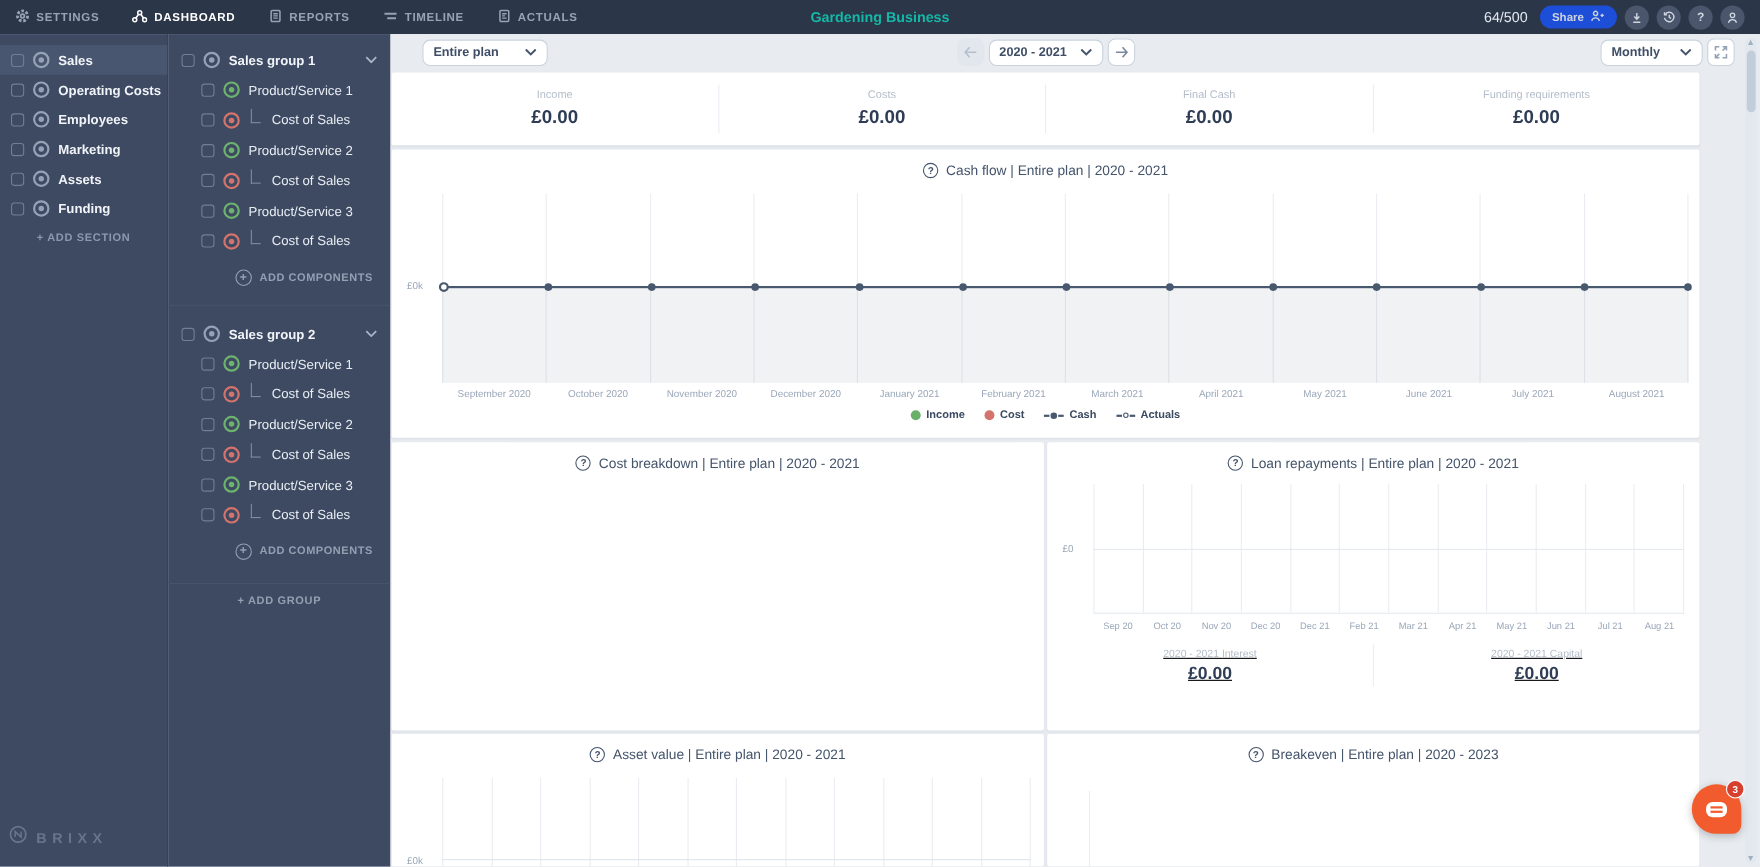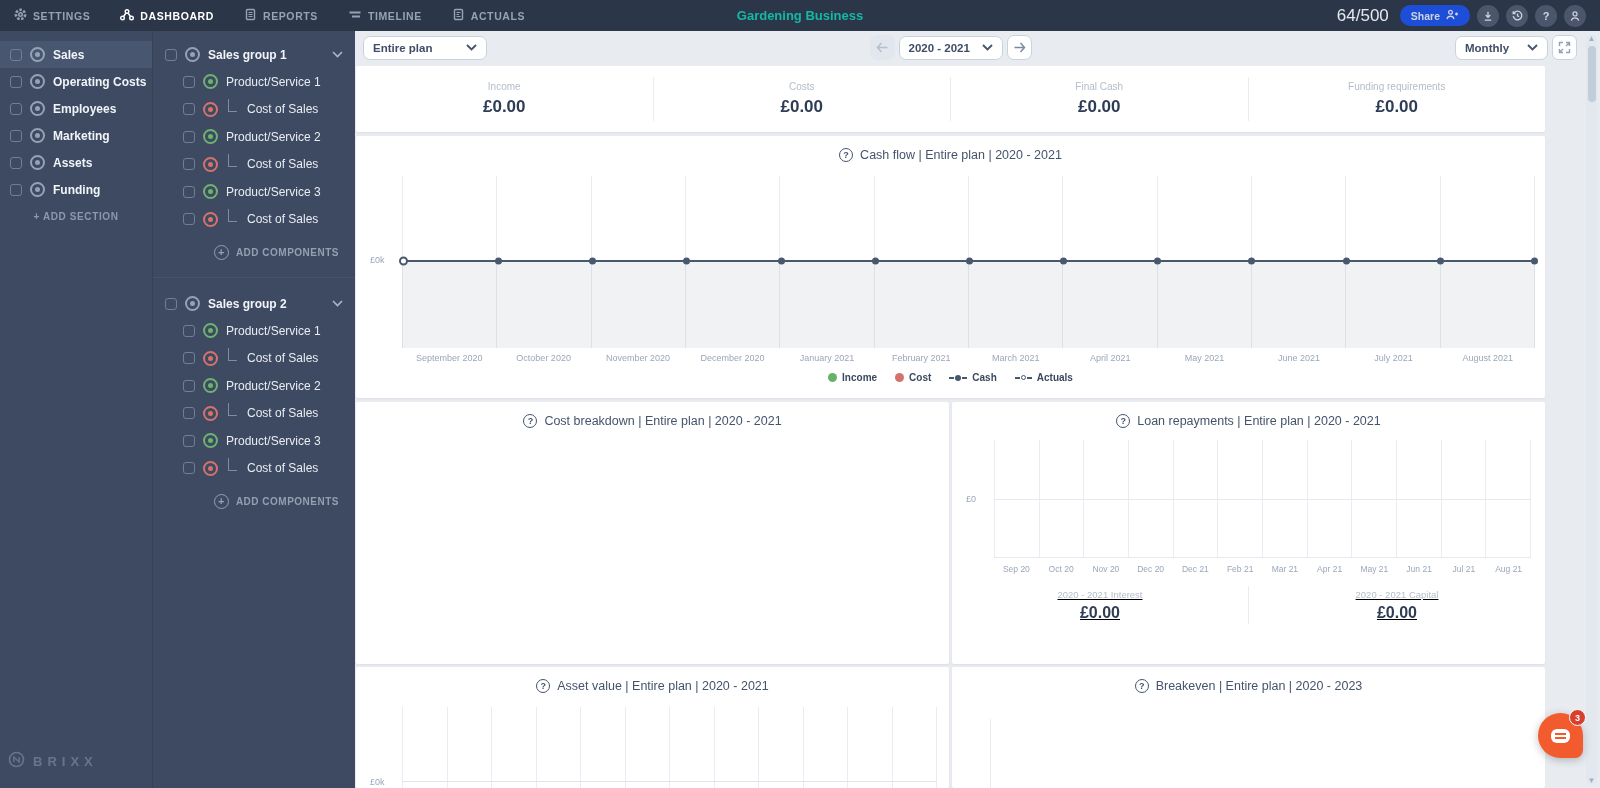--- a/index.html
+++ b/index.html
@@ -8,21 +8,21 @@
 
   
   .topbar { height:31px; background:#2b3648; display:flex; align-items:center; padding:0 14px; position:relative; flex:0 0 31px; }
   .nav { display:flex; align-items:center; gap:30px; }
   .nav-item { display:flex; align-items:center; gap:6px; color:#97a3b5; font-size:10.5px; font-weight:bold; letter-spacing:.6px; cursor:pointer; }
   .nav-item svg { stroke:#97a3b5; }
   .nav-item.active { color:#ffffff; }
   .nav-item.active svg { stroke:#ffffff; }
   .top-title { position:absolute; left:50%; transform:translateX(-50%); color:#14b8a6; font-size:13px; font-weight:bold; }
   .top-right { margin-left:auto; display:flex; align-items:center; gap:7px; }
-  .usage { color:#e4e9f0; font-size:17px; margin-right:4px; }
+  .usage { color:#e4e9f0; font-size:13px; margin-right:4px; }
   .share-pill { height:21px; background:#1d4ed8; border-radius:11px; display:flex; align-items:center; gap:6px; padding:0 11px; color:#ccd3de; font-size:10.5px; font-weight:bold; cursor:pointer; }
   .circ-btn { width:22px; height:22px; border-radius:50%; background:#4b566c; display:flex; align-items:center; justify-content:center; cursor:pointer; color:#cfd6e0; font-size:11px; font-weight:bold; }
 
   
   .body-row { flex:1; display:flex; min-height:0; }
 
   
   .sb1 { width:153px; background:#3d4a62; border-right:1px solid #354157; padding-top:10px; position:relative; flex:0 0 153px; }
   .s1-item { height:27px; display:flex; align-items:center; gap:8px; padding-left:10px; cursor:pointer; }
   .s1-item.active { background:#49566f; }
@@ -48,21 +48,21 @@
   .plus-circle { width:15px; height:15px; border:1.5px solid #93a0b2; border-radius:50%; display:flex; align-items:center; justify-content:center; font-size:11px; font-weight:bold; }
   .grp2 { margin-top:12px; border-top:1px solid #47536b; padding-top:12px; }
   .add-group { margin-top:16px; border-top:1px solid #47536b; height:32px; display:flex; align-items:center; justify-content:center; color:#93a0b2; font-size:10px; font-weight:bold; letter-spacing:.6px; cursor:pointer; }
 
   
   .main { flex:1; background:#e8ecf1; position:relative; min-width:0; }
   .content { padding:0 55px 0 1px; display:flex; flex-direction:column; height:100%; }
 
   .toolbar { height:33px; position:relative; display:flex; align-items:center; flex:0 0 33px; }
   .select { background:#ffffff; border:1px solid #c9d3de; border-radius:7px; height:24px; display:flex; align-items:center; gap:8px; padding:0 9px; font-size:11.5px; font-weight:bold; color:#3f4e66; cursor:pointer; }
-  .sel-plan { margin-left:7px; width:124px; justify-content:space-between; }
+  .sel-plan { margin-left:28px; width:114px; justify-content:space-between; }
   .tb-center { position:absolute; left:50%; transform:translateX(-50%); display:flex; align-items:center; gap:4px; }
   .arrow-btn { width:25px; height:25px; border-radius:7px; display:flex; align-items:center; justify-content:center; cursor:pointer; }
   .arrow-btn.prev { background:#e2e7ee; }
   .arrow-btn.next { background:#ffffff; border:1px solid #c9d3de; }
   .tb-right { position:absolute; right:-32px; display:flex; align-items:center; gap:4px; }
   .sel-freq { width:93px; justify-content:space-between; }
   .expand-btn { width:25px; height:25px; border-radius:6px; background:#ffffff; border:1px solid #c9d3de; display:flex; align-items:center; justify-content:center; cursor:pointer; }
 
   .card { background:#ffffff; border-radius:2px; box-shadow:0 1px 2px rgba(34,48,73,.06); }
 
@@ -387,20 +387,21 @@
             </span>
           <span class="elbow"></span>
           <span class="g-label">Cost of Sales</span>
         </div>
         <div class="add-components">
           <span class="plus-circle">+</span>
           <span>ADD COMPONENTS</span>
         </div>
       </div>
 
+      <div class="add-group">+ ADD GROUP</div>
     </div>
 
     <div class="main">
       <div class="content">
 
         <div class="toolbar">
           <div class="select sel-plan">
             <span>Entire plan</span>
             <svg width="11" height="7" viewBox="0 0 11 7" fill="none" stroke="#44546b">
                 <path d="M1 1l4.5 4.5L10 1" stroke-width="1.8"></path>

